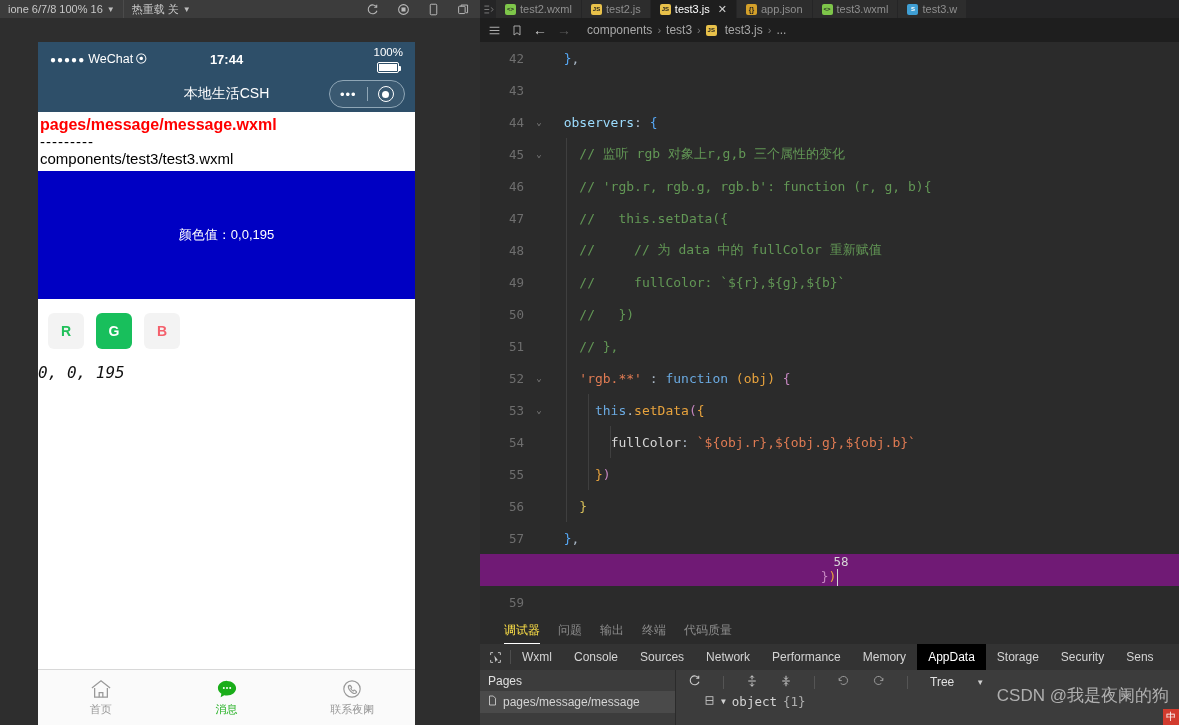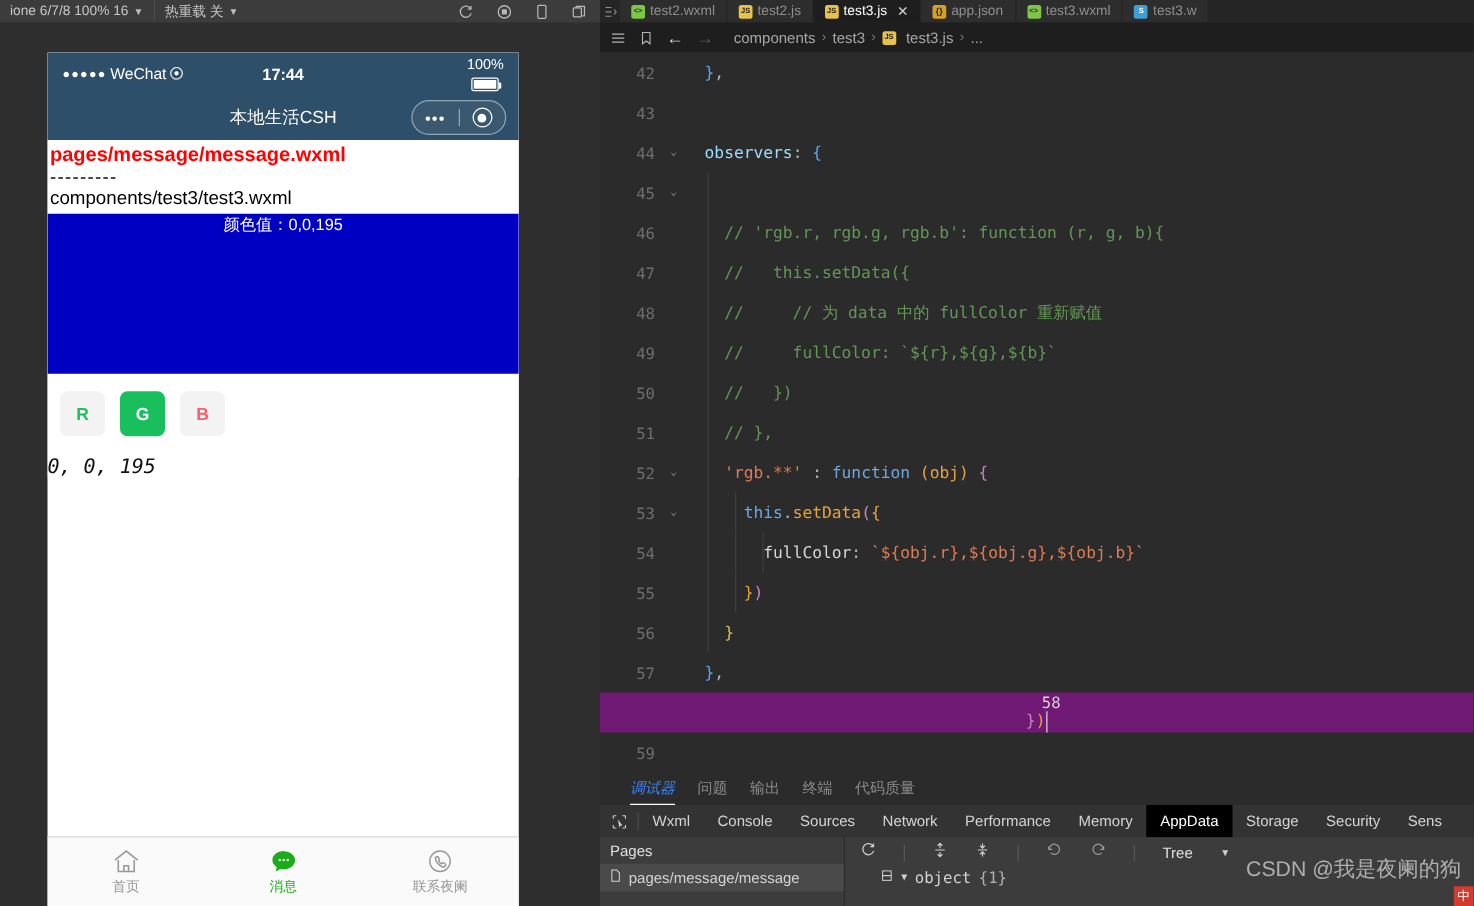--- a/index.html
+++ b/index.html
@@ -109,21 +109,21 @@
   
   .panel-tabs {
     position: absolute; left: 480px; top: 618px; width: 699px; height: 26px;
     background: #2b2b2b; display: flex; align-items: flex-end;
     padding-left: 24px; gap: 18px;
   }
   .ptab {
     font-size: 12px; color: #8b8b8b; padding-bottom: 4px;
     border-bottom: 1px solid transparent; white-space: nowrap;
   }
-  .ptab.active { color: #3b82f6; border-bottom-color: #ffffff; font-style: italic; }
+  .ptab.active { color: #fde047; border-bottom-color: #ffffff; }
 
   .devtools-tabs {
     position: absolute; left: 480px; top: 644px; width: 699px; height: 26px;
     background: #333333; display: flex; align-items: center; overflow: hidden;
   }
   .dt-cursor-icon {
     width: 30px; flex: 0 0 auto; display: flex; align-items: center;
     justify-content: center; color: #cfcfcf;
   }
   .dt-divider { width: 1px; height: 14px; background: #4d4d4d; flex: 0 0 auto; }
@@ -221,21 +221,21 @@
 
   .sim-body { background: #fff; }
   .wxml-line1 {
     color: #ff0000; font-weight: bold; font-size: 16px; padding: 4px 0 2px 2px;
   }
   .wxml-dashes { color: #000; font-size: 15px; padding-left: 2px; letter-spacing: 1px;
                  line-height: 12px; }
   .wxml-line2 { color: #000; font-size: 15px; padding: 2px 0 4px 2px; }
 
   .color-block {
-    height: 128px; display: flex; justify-content: center;
+    height: 128px; display: flex; align-items: center; justify-content: center;
     color: #ffffff; font-size: 13px;
   }
   .btn-row { display: flex; gap: 12px; padding: 14px 10px 6px 10px; }
   .rgb-btn {
     width: 36px; height: 36px; border-radius: 6px; display: flex;
     align-items: center; justify-content: center; font-size: 14px; font-weight: bold;
   }
   .rgb-r { background: #f3f3f3; color: #21c05a; }
   .rgb-g { background: #18bf5c; color: #ffffff; }
   .rgb-b { background: #f3f3f3; color: #f4606c; }
@@ -373,20 +373,21 @@
       </div>
       <div class="code-line">
         <span class="gutter">44</span>
         <span class="fold">⌄</span>
         <span class="codetext"><span class="t-punc">  </span><span class="t-key">observers</span><span class="t-punc">: </span><span class="t-brace-b">{</span></span>
       </div>
       <div class="code-line">
         <span class="indent-guide" style="left: 86px;"></span>
         <span class="gutter">45</span>
         <span class="fold">⌄</span>
+        <span class="codetext"><span class="t-comment">    // 监听 rgb 对象上r,g,b 三个属性的变化</span></span>
       </div>
       <div class="code-line">
         <span class="indent-guide" style="left: 86px;"></span>
         <span class="gutter">46</span>
         <span class="fold"></span>
         <span class="codetext"><span class="t-comment">    // 'rgb.r, rgb.g, rgb.b': function (r, g, b){</span></span>
       </div>
       <div class="code-line">
         <span class="indent-guide" style="left: 86px;"></span>
         <span class="gutter">47</span>

